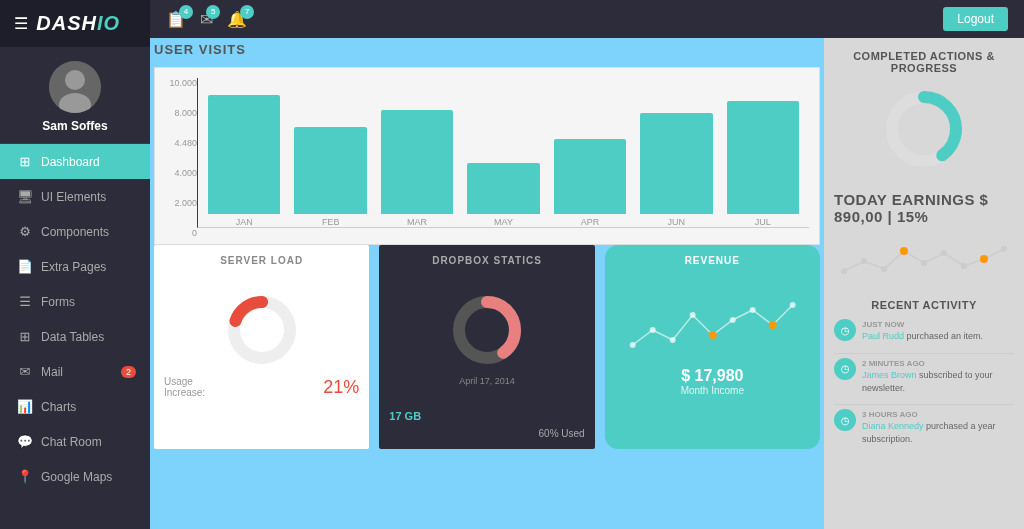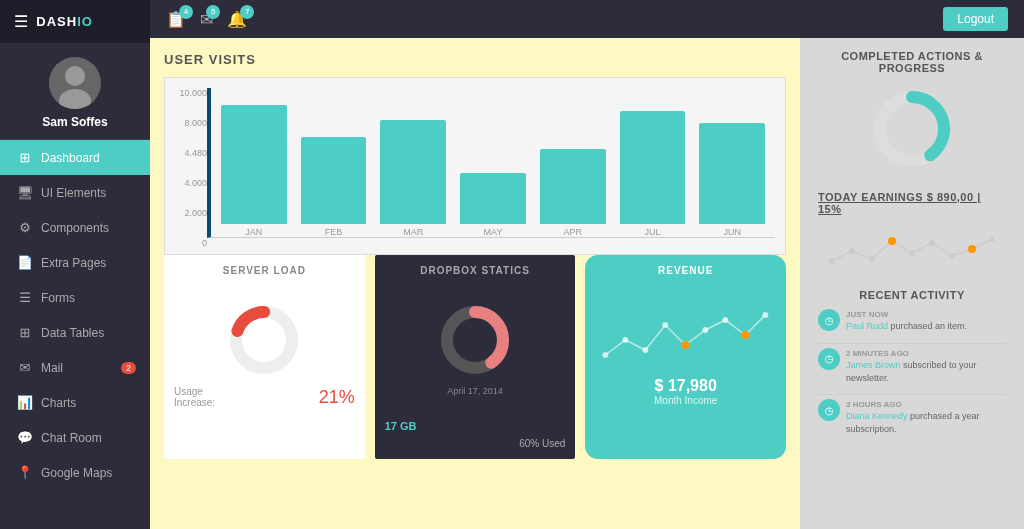--- a/index.html
+++ b/index.html
@@ -17,21 +17,21 @@
       overflow: hidden;
     }
     #sidebar-header {
       background: #1e1e2a;
       padding: 12px 14px;
       display: flex;
       align-items: center;
       gap: 8px;
     }
     .hamburger { color: #fff; font-size: 16px; cursor: pointer; }
-    .brand-name { color: #fff; font-size: 13px; font-weight: bold; letter-spacing: 1px; }
+    .brand-name { color: #fff; font-size: 20px; font-weight: bold; letter-spacing: 1px; font-style: italic; }
     .brand-io { color: #4ecdc4; }
     .user-section {
       display: flex;
       flex-direction: column;
       align-items: center;
       padding: 14px 10px 10px;
       border-bottom: 1px solid #3a3a4a;
     }
     .avatar {
       width: 52px; height: 52px;
@@ -115,22 +115,22 @@
     
     #content {
       flex: 1;
       display: flex;
       overflow: hidden;
     }
 
     
     #center-panel {
       flex: 1;
-      background: #fef9c3;
-      padding: 14px;
+      background: #7dd3fc;
+      padding: 4px;
       overflow-y: auto;
     }
 
     .section-title {
       font-size: 13px;
       font-weight: bold;
       color: #555;
       margin-bottom: 10px;
       letter-spacing: 1px;
     }
@@ -153,21 +153,21 @@
       text-align: right;
       width: 32px;
       flex-shrink: 0;
     }
     .bars-area {
       flex: 1;
       display: flex;
       align-items: flex-end;
       gap: 14px;
       height: 150px;
-      border-left: 4px solid #0c4a6e;
+      border-left: 1px solid #0c4a6e;
       border-bottom: 1px solid #ccc;
       padding: 0 10px;
     }
     .bar-col {
       display: flex;
       flex-direction: column;
       align-items: center;
       flex: 1;
     }
     .bar {
@@ -237,48 +237,47 @@
       margin-top: 4px;
     }
     .revenue-label {
       text-align: center;
       font-size: 10px;
       color: rgba(255,255,255,0.8);
     }
 
     
     #right-panel {
-      width: 224px;
+      width: 200px;
       background: #d8d8d8;
-      padding: 12px 18px;
+      padding: 12px 10px;
       overflow-y: auto;
       flex-shrink: 0;
     }
     .right-title {
       text-align: center;
       font-size: 11px;
       font-weight: bold;
       color: #555;
       letter-spacing: 0.5px;
       margin-bottom: 10px;
     }
     .right-donut-wrap {
       display: flex;
       justify-content: center;
       margin-bottom: 10px;
     }
     .right-donut-svg { width: 90px; height: 90px; }
     .earnings-title {
-      font-size: 11px;
+      font-size: 15px;
       font-weight: bold;
       color: #555;
       letter-spacing: 0.5px;
       margin-bottom: 6px;
       margin-top: 17px;
-      text-decoration: underline;
     }
     
     .earnings-svg { width: 100%; height: 55px; }
 
     .recent-title {
       font-size: 11px;
       font-weight: bold;
       color: #555;
       letter-spacing: 0.5px;
       margin-top: 10px;
@@ -435,26 +434,26 @@
   </div>
               <div class="bar-col">
     <div class="bar" style="height:50.75px;"></div>
     <div class="bar-label">MAY</div>
   </div>
               <div class="bar-col">
     <div class="bar" style="height:75.39999999999999px;"></div>
     <div class="bar-label">APR</div>
   </div>
               <div class="bar-col">
+    <div class="bar" style="height:101.5px;"></div>
+    <div class="bar-label">JUN</div>
+  </div>
+              <div class="bar-col">
     <div class="bar" style="height:113.1px;"></div>
     <div class="bar-label">JUL</div>
-  </div>
-              <div class="bar-col">
-    <div class="bar" style="height:101.5px;"></div>
-    <div class="bar-label">JUN</div>
   </div>
             </div>
         </div>
       </div>
 
       <div class="cards-row">
 
         <div class="card">
           <div class="card-title">SERVER LOAD</div>
           <div class="donut-wrap">

